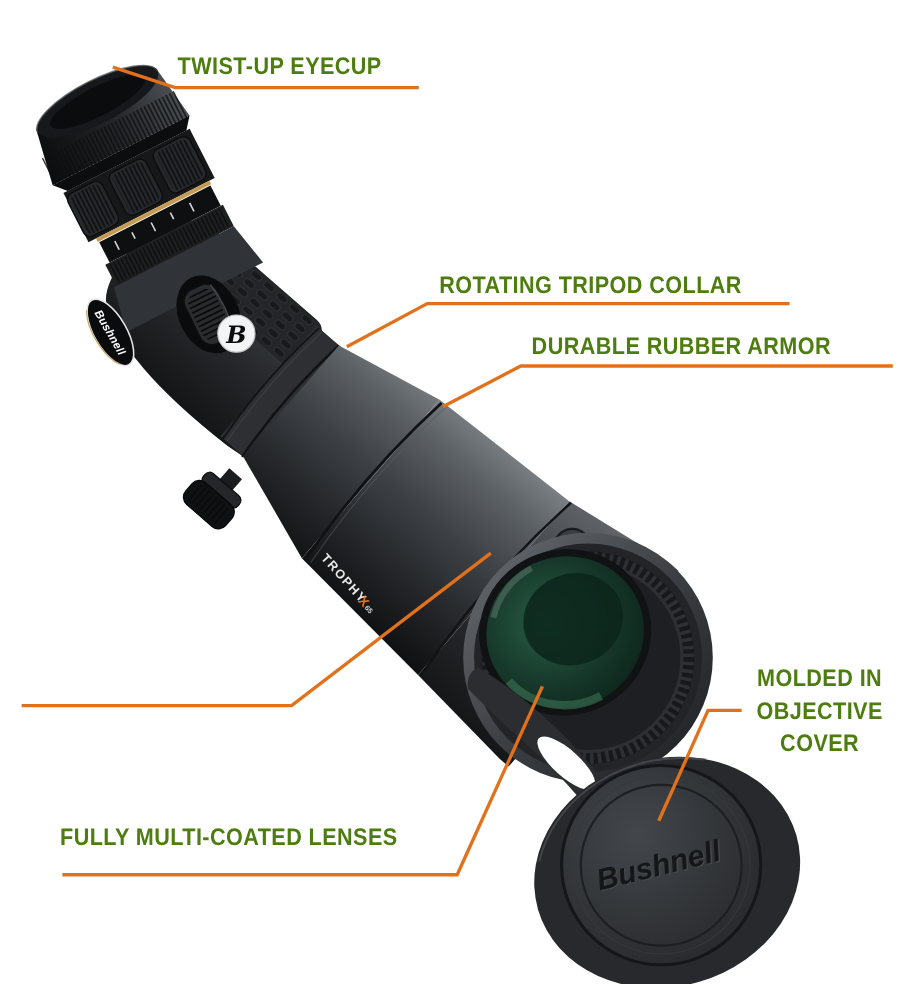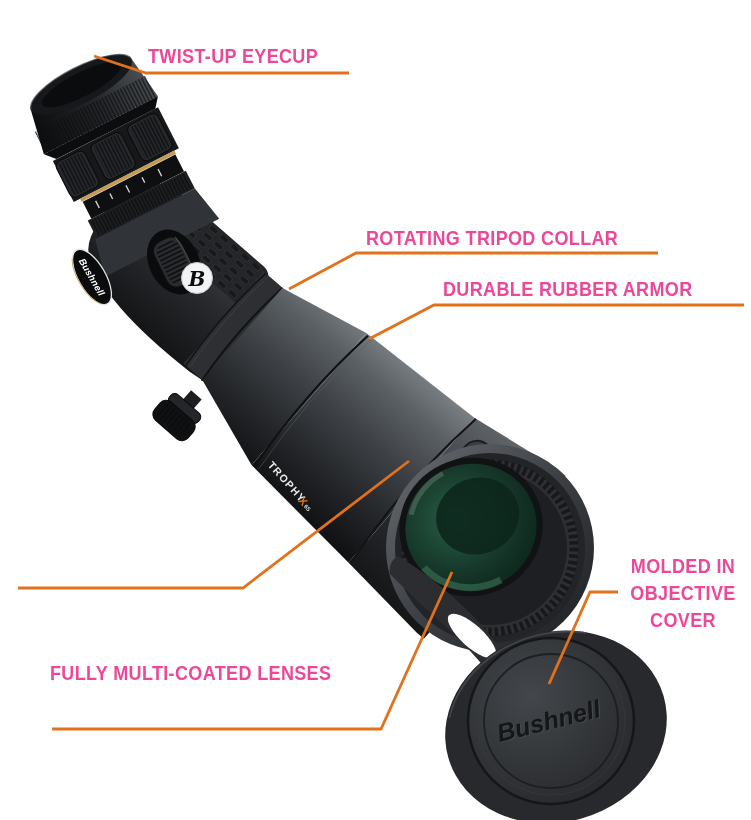--- a/index.html
+++ b/index.html
@@ -2,29 +2,29 @@
 <html><head>
 <meta charset="utf-8">
 <style>
   html,body{margin:0;padding:0;background:#ffffff;}
   #stage{
     position:relative;width:751px;height:820px;background:#ffffff;
     font-family:"Liberation Sans", sans-serif;overflow:hidden;
   }
   #scope-svg{position:absolute;left:0;top:0;}
   .callout{
-    position:absolute;color:#ec4899;font-weight:bold;font-size:20px;
+    position:absolute;color:#4d7c0f;font-weight:bold;font-size:20px;
     letter-spacing:0.4px;white-space:nowrap;line-height:20px;
   }
   .callout .cx{display:inline-block;transform:scaleX(0.9);transform-origin:left center;}
   .c1{left:148px;top:46px;}
   .c2{left:366px;top:228px;}
   .c3{left:443px;top:279px;}
   .c4{left:16px;top:562px;}
-  .c6{left:50px;top:663px;text-align:right;}
+  .c6{left:50px;top:688px;text-align:right;}
   .c5{
     left:603px;top:553px;width:160px;text-align:center;line-height:27px;
   }
   .c5 .cx{transform:scaleX(0.9);transform-origin:center;display:block;}
 </style>
 </head>
 <body>
 
 <div id="stage">
 

